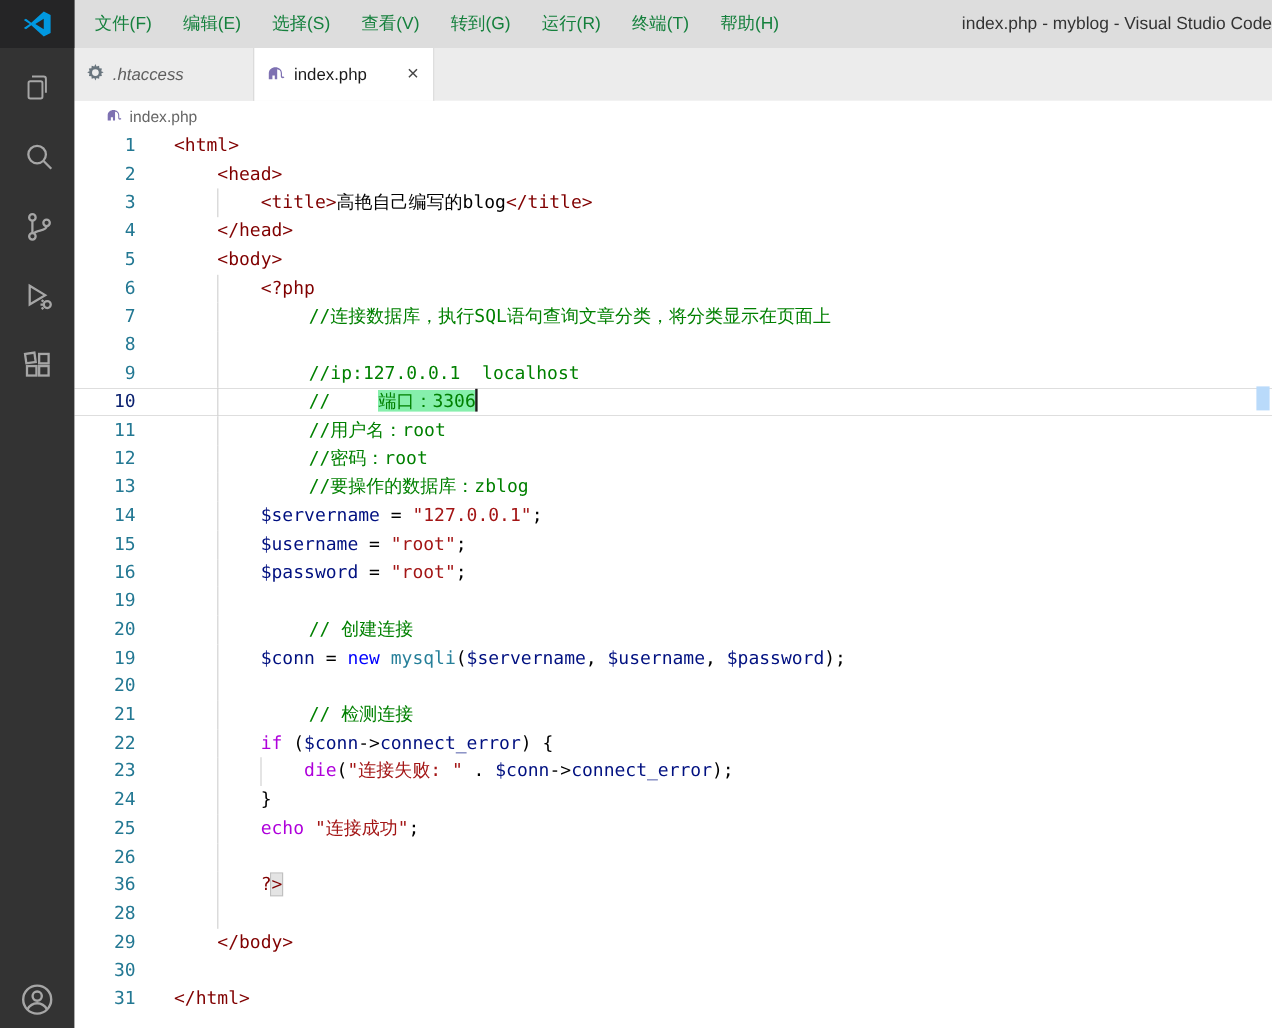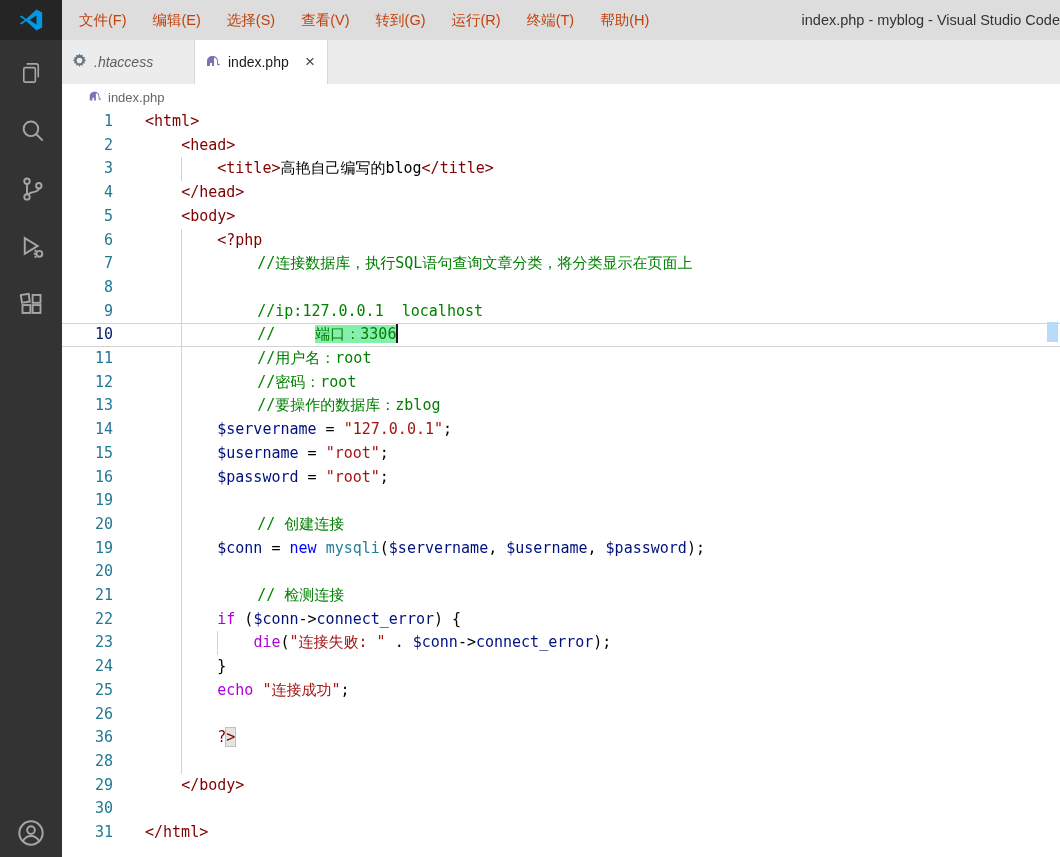--- a/index.html
+++ b/index.html
@@ -10,26 +10,26 @@
   
   .activitybar{position:absolute;left:0;top:0;width:62px;height:857px;background:#333333;z-index:6;}
   .logo-box{height:40px;display:flex;align-items:center;justify-content:center;background:#252526;}
   .aicons{display:flex;flex-direction:column;align-items:center;padding-top:10px;gap:14px;}
   .aicon{width:48px;height:44px;display:flex;align-items:center;justify-content:center;cursor:pointer;}
   .aicon svg{stroke:#a6a6a6;fill:none;stroke-width:1.7;}
   .account{position:absolute;bottom:2px;left:0;width:62px;display:flex;justify-content:center;}
   
   .titlebar{position:absolute;left:62px;top:0;right:0;height:40px;background:#dddddd;display:flex;align-items:center;}
   .menus{display:flex;padding-left:4px;}
-  .menu-item{padding:0 13px;font-size:14.5px;color:#c2410c;line-height:40px;cursor:pointer;}
+  .menu-item{padding:0 13px;font-size:14.5px;color:#15803d;line-height:40px;cursor:pointer;}
   .window-title{margin-left:auto;font-size:14.5px;color:#333;white-space:nowrap;}
   
   .main{position:absolute;left:62px;top:40px;right:0;bottom:0;background:#fff;}
   .tabbar{height:44px;background:#ececec;display:flex;}
-  .tab{width:133px;display:flex;align-items:center;padding:0 10px;box-sizing:border-box;
+  .tab{width:150px;display:flex;align-items:center;padding:0 10px;box-sizing:border-box;
        background:#ececec;border-right:1px solid #d6d6d6;font-size:14px;color:#5f5f5f;gap:7px;cursor:pointer;}
   .tab.active{background:#ffffff;color:#1b1b1b;}
   .tab-label{flex:1;white-space:nowrap;overflow:hidden;}
   .italic{font-style:italic;}
   .close{font-size:17px;color:#474747;padding:0 2px;cursor:pointer;}
   .breadcrumb{height:26px;display:flex;align-items:center;padding-left:26px;gap:6px;font-size:13px;color:#666;background:#fff;}
   
   .editor{position:relative;background:#fff;}
   .line{display:flex;height:23.71px;line-height:23.71px;font-family:"DejaVu Sans Mono","Liberation Mono",monospace;font-size:15px;}
   .line.current{box-shadow:inset 0 1px 0 #d4d4d4, inset 0 -1px 0 #d4d4d4;}

